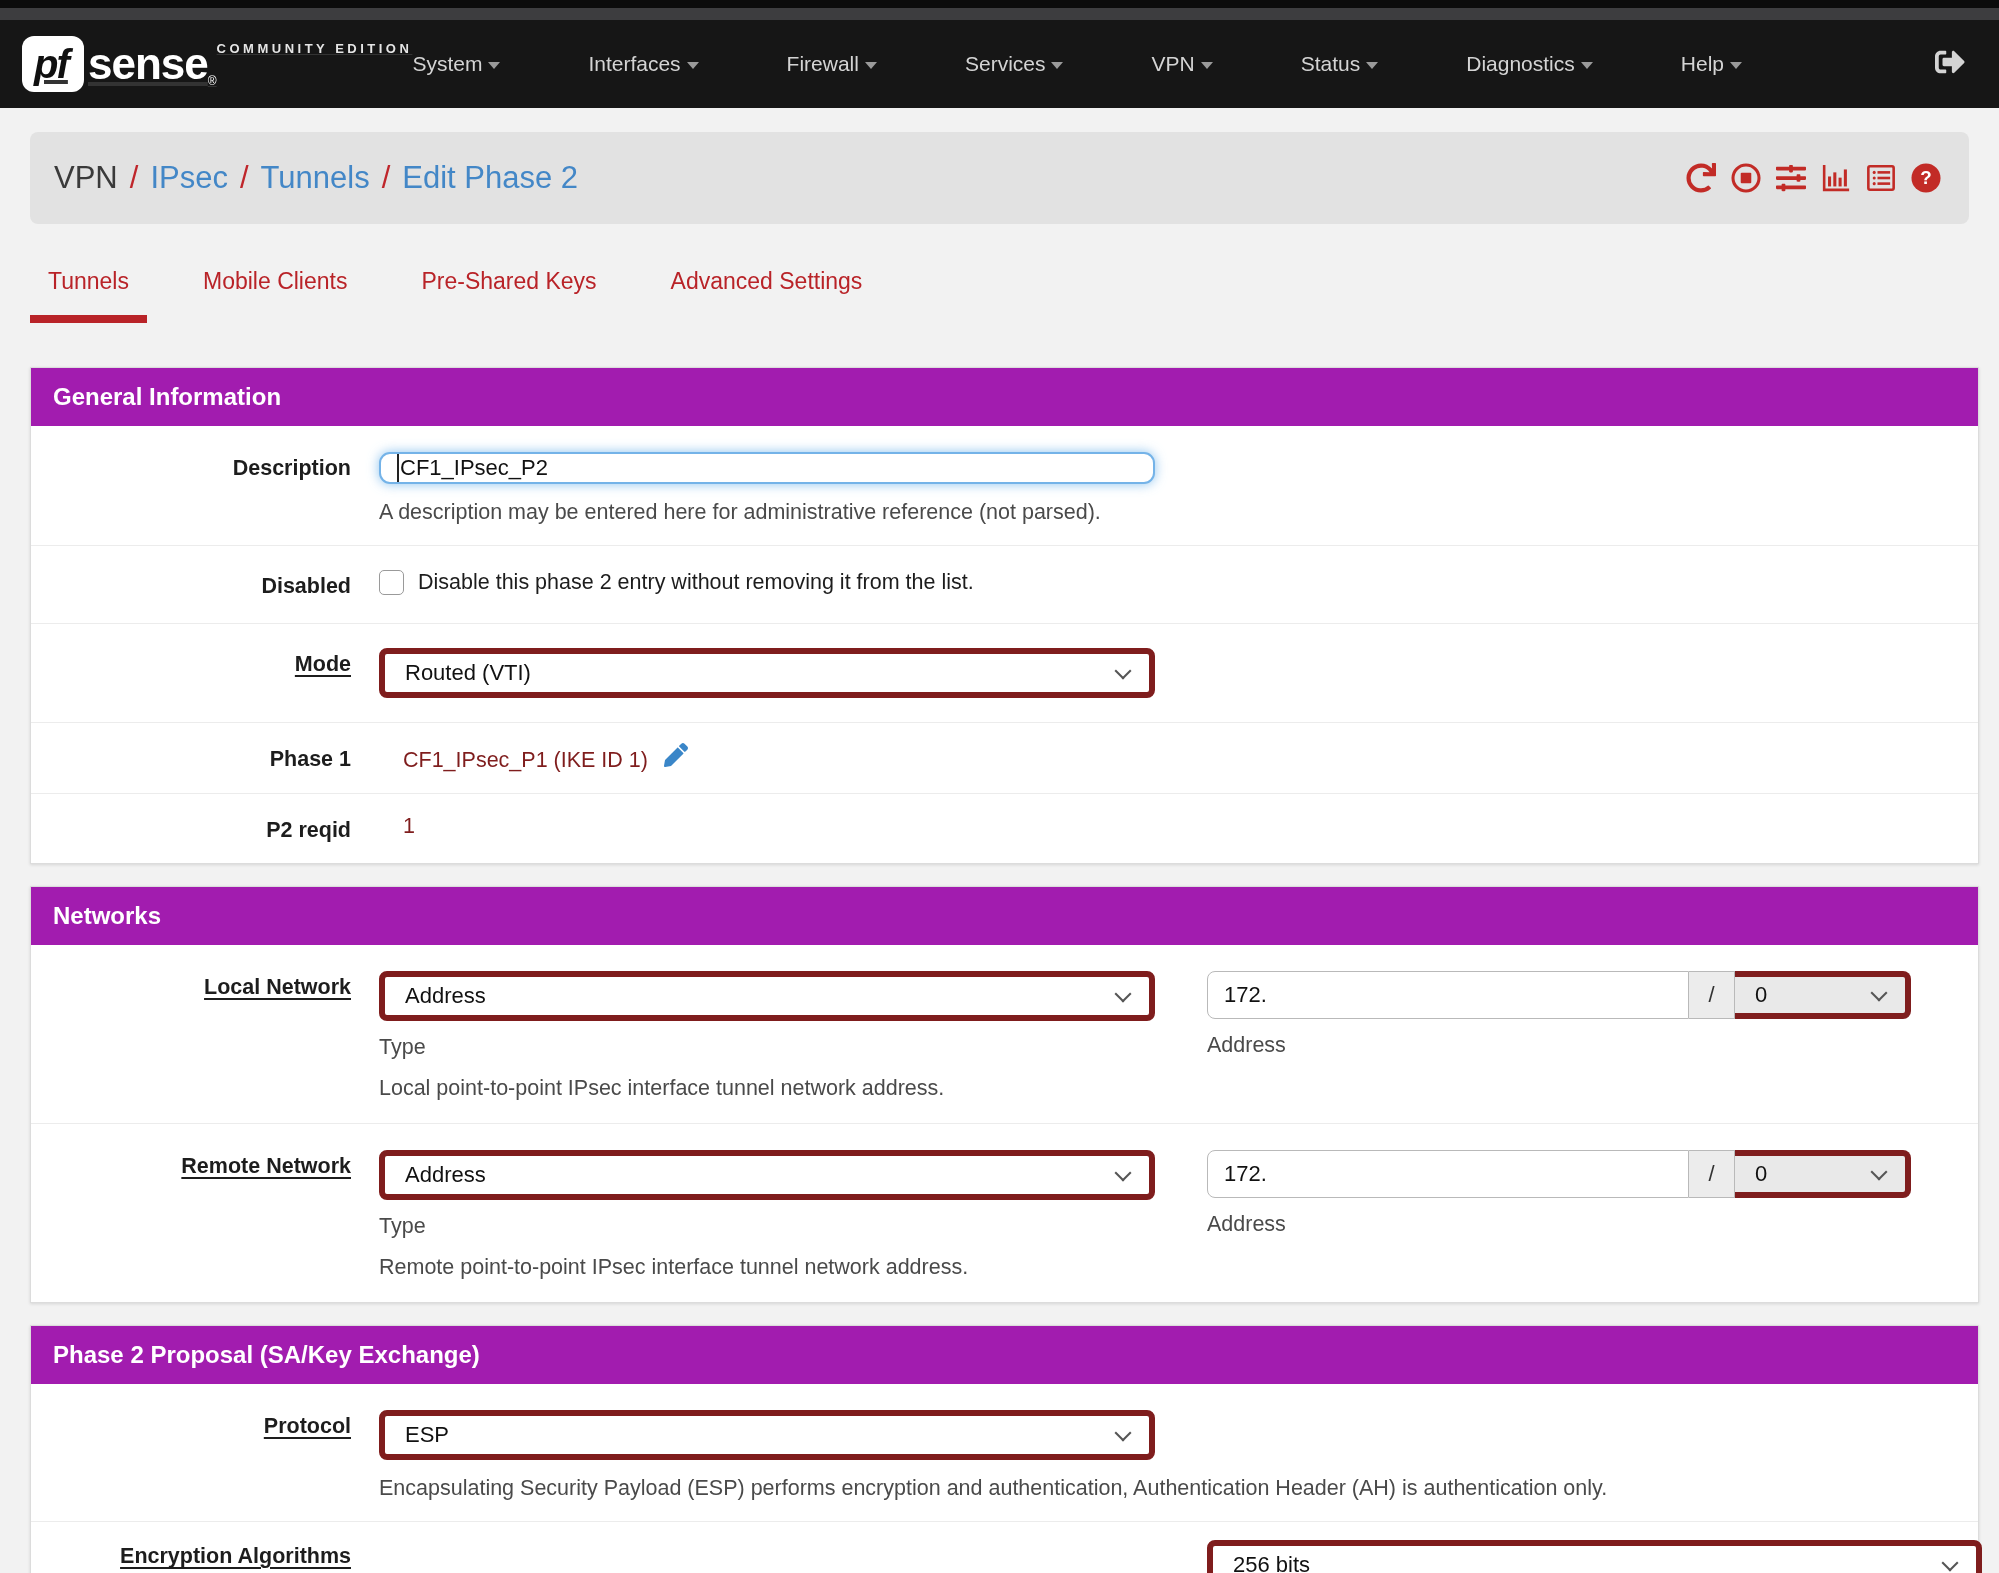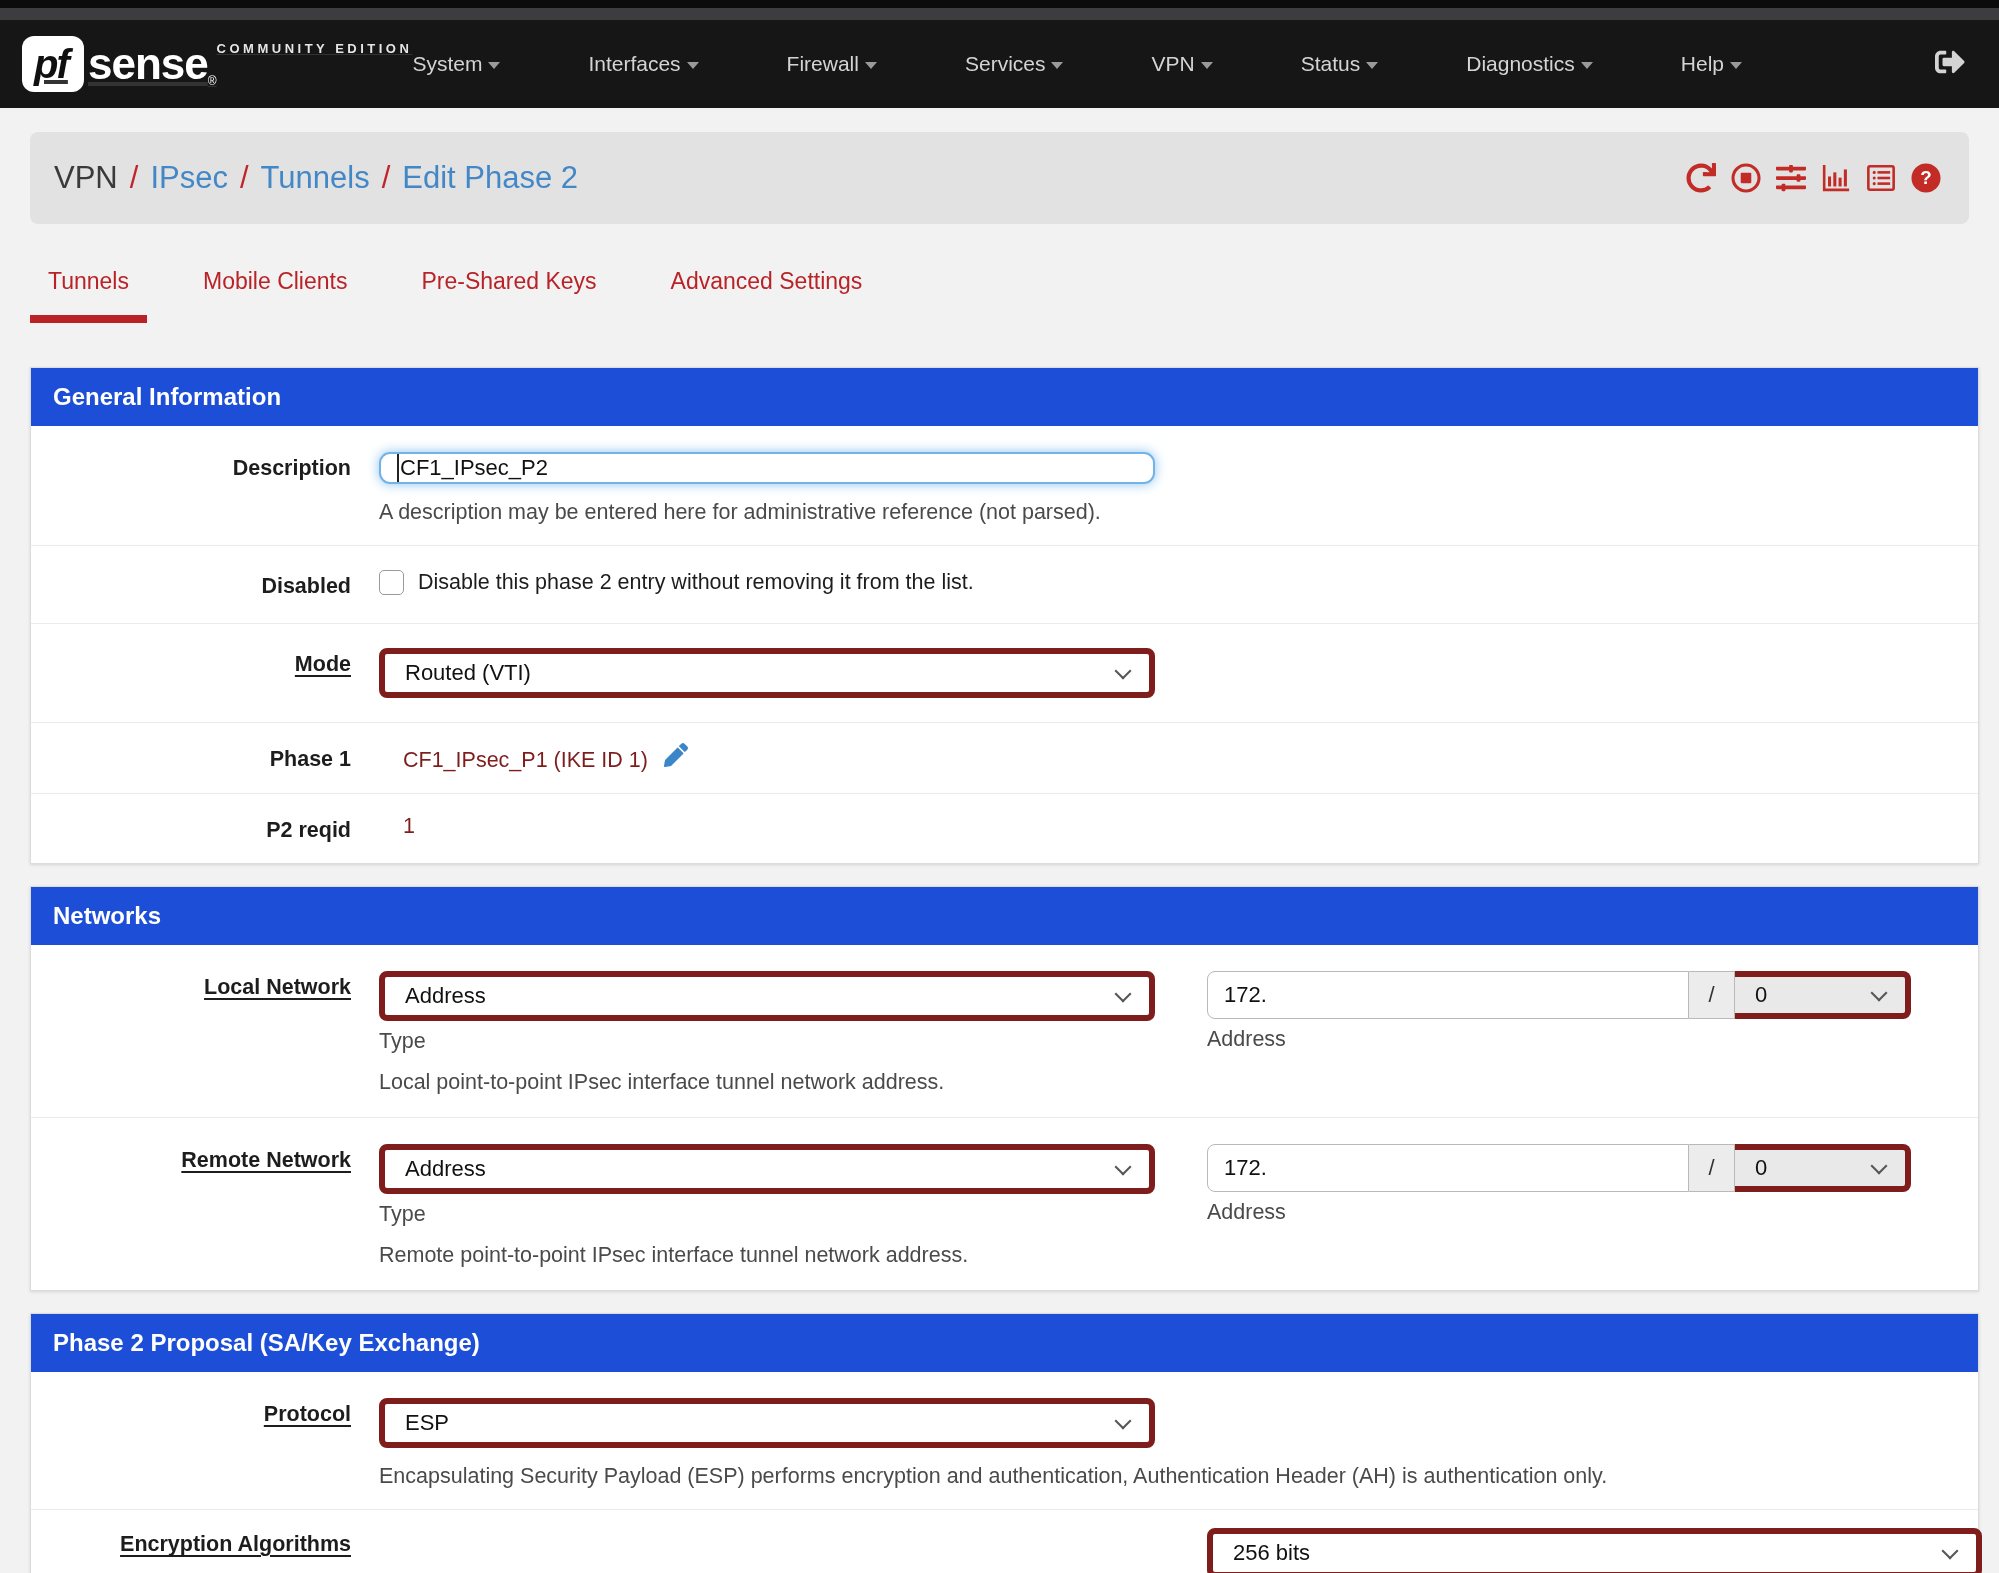--- a/index.html
+++ b/index.html
@@ -38,28 +38,28 @@
 
   
   .tabs { margin:44px 30px 0 30px; display:flex; gap:38px; }
   .tab { color:#b92328; font-size:23px; padding:0 18px; cursor:pointer; display:flex; flex-direction:column; align-items:center; }
   .tab .bar { height:8px; width:calc(100% + 36px); margin:20px -18px 0 -18px; background:transparent; }
   .tab.active .bar { background:#b92328; }
 
   
   .panel { margin:44px 20px 22px 30px; background:#fff; border:1px solid #dcdcdc; box-shadow:0 1px 3px rgba(0,0,0,.12); }
   .panel + .panel, .tabs ~ .panel ~ .panel { margin-top:0; }
-  .panel-header { background:#1d4ed8; color:#fff; font-weight:bold; font-size:24px; padding:15px 22px; }
+  .panel-header { background:#a21caf; color:#fff; font-weight:bold; font-size:24px; padding:15px 22px; }
   .row { display:flex; align-items:flex-start; }
   .row + .row { border-top:1px solid #ececec; }
   .lbl { width:348px; min-width:348px; text-align:right; padding-right:28px; font-weight:bold; font-size:21.5px; color:#1d1d1d; padding-top:4px; }
   .lbl-u { text-decoration:underline; text-decoration-thickness:2px; text-underline-offset:4px; }
   .ctl { flex:1; font-size:21.5px; }
   .help { color:#4a4a4a; font-size:21.5px; margin-top:16px; }
-  .caption { color:#4a4a4a; font-size:21.5px; margin-top:8px; }
+  .caption { color:#4a4a4a; font-size:21.5px; margin-top:14px; }
   .static-val { font-size:21.5px; color:#7f1d1d; padding-top:4px;margin-left:24px; }
 
   
   .text-input { background:#fff; border:1px solid #b9b9b9; border-radius:11px; height:32px; display:flex; align-items:center; padding:0 16px; font-size:22px; color:#111; cursor:text; }
   .text-input.focused { border:2px solid #74b3e8; box-shadow:0 0 12px rgba(102,175,233,.75); }
   .caret-line { width:2px; height:28px; background:#222; margin-right:1px; }
   .select { background:#fff; border:6px solid #7f1d1d; border-radius:8px; height:50px; display:flex; align-items:center; padding:0 20px; font-size:22px; color:#111; cursor:pointer; }
   .select .txt { flex:1; }
   .chev { border:solid #555; border-width:0 2px 2px 0; padding:5px; transform:rotate(45deg); margin-top:-5px; }
   .w-main { width:776px; }

